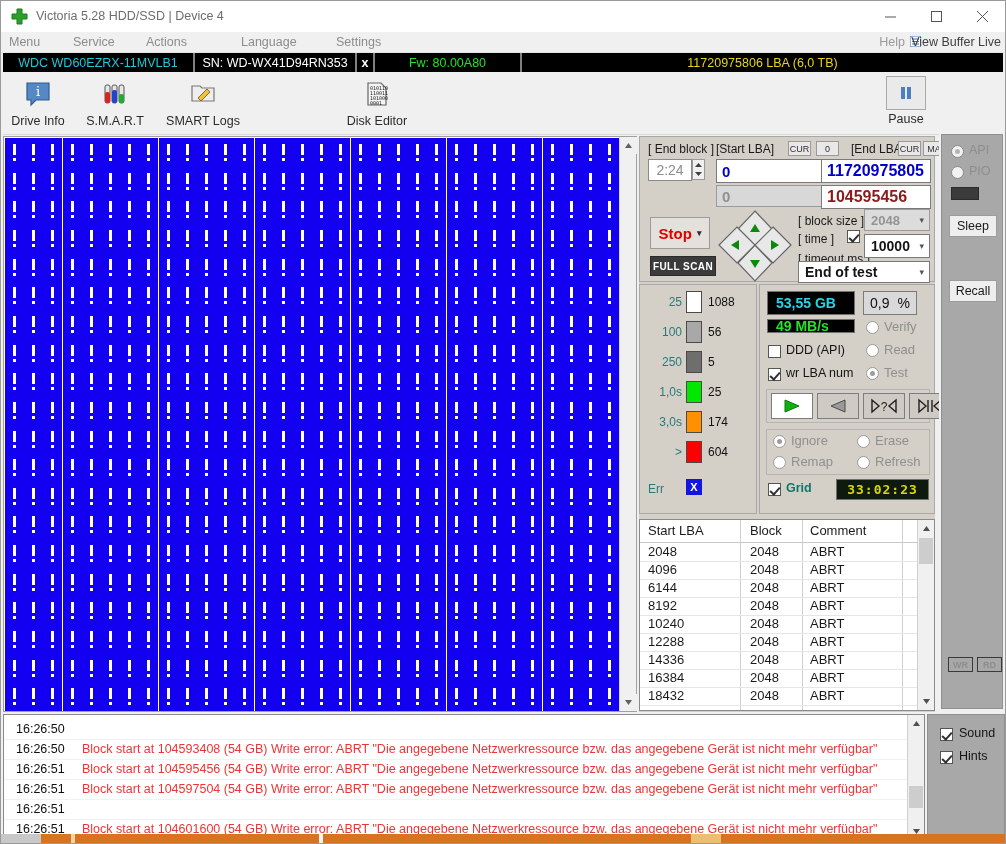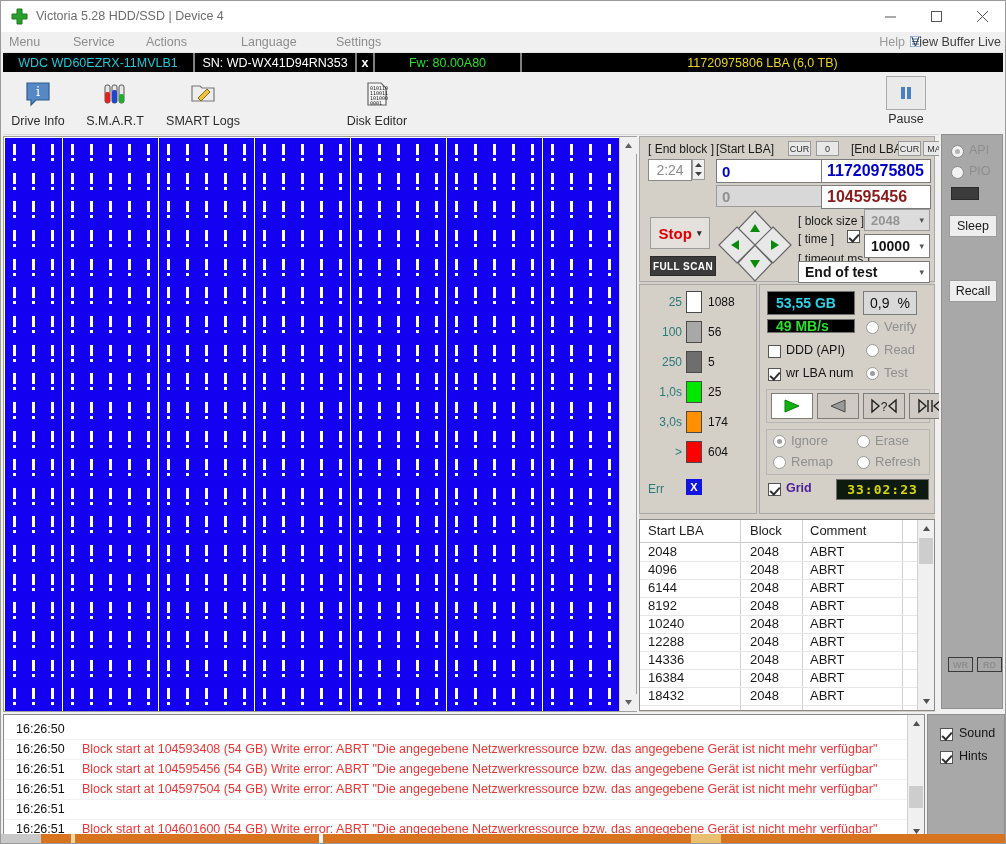--- a/index.html
+++ b/index.html
@@ -3222,21 +3222,21 @@
         <div class="txt-dis" style="left:24px;top:3px">Ignore</div>
         <div class="rdo" style="left:90px;top:5px"></div>
         <div class="txt-dis" style="left:108px;top:3px">Erase</div>
         <div class="rdo" style="left:6px;top:26px"></div>
         <div class="txt-dis" style="left:24px;top:24px">Remap</div>
         <div class="rdo" style="left:90px;top:26px"></div>
         <div class="txt-dis" style="left:108px;top:24px">Refresh</div>
       </div>
 
       <div class="cbx checked" style="left:8px;top:198px"></div>
-      <div style="position:absolute;left:26px;top:196px;font-size:12.5px;font-weight:bold;color:#4c1d95">Grid</div>
+      <div style="position:absolute;left:26px;top:196px;font-size:12.5px;font-weight:bold;color:#0f766e">Grid</div>
       <div class="dotmatrix" style="left:76px;top:194px;width:93px;height:21px">33:02:23</div>
     </div>
   </div>
 
   <div class="tblwrap">
     <div class="thead">
       <div class="th" style="left:8px">Start LBA</div>
       <div class="th" style="left:110px">Block</div>
       <div class="th" style="left:170px">Comment</div>
     </div>

